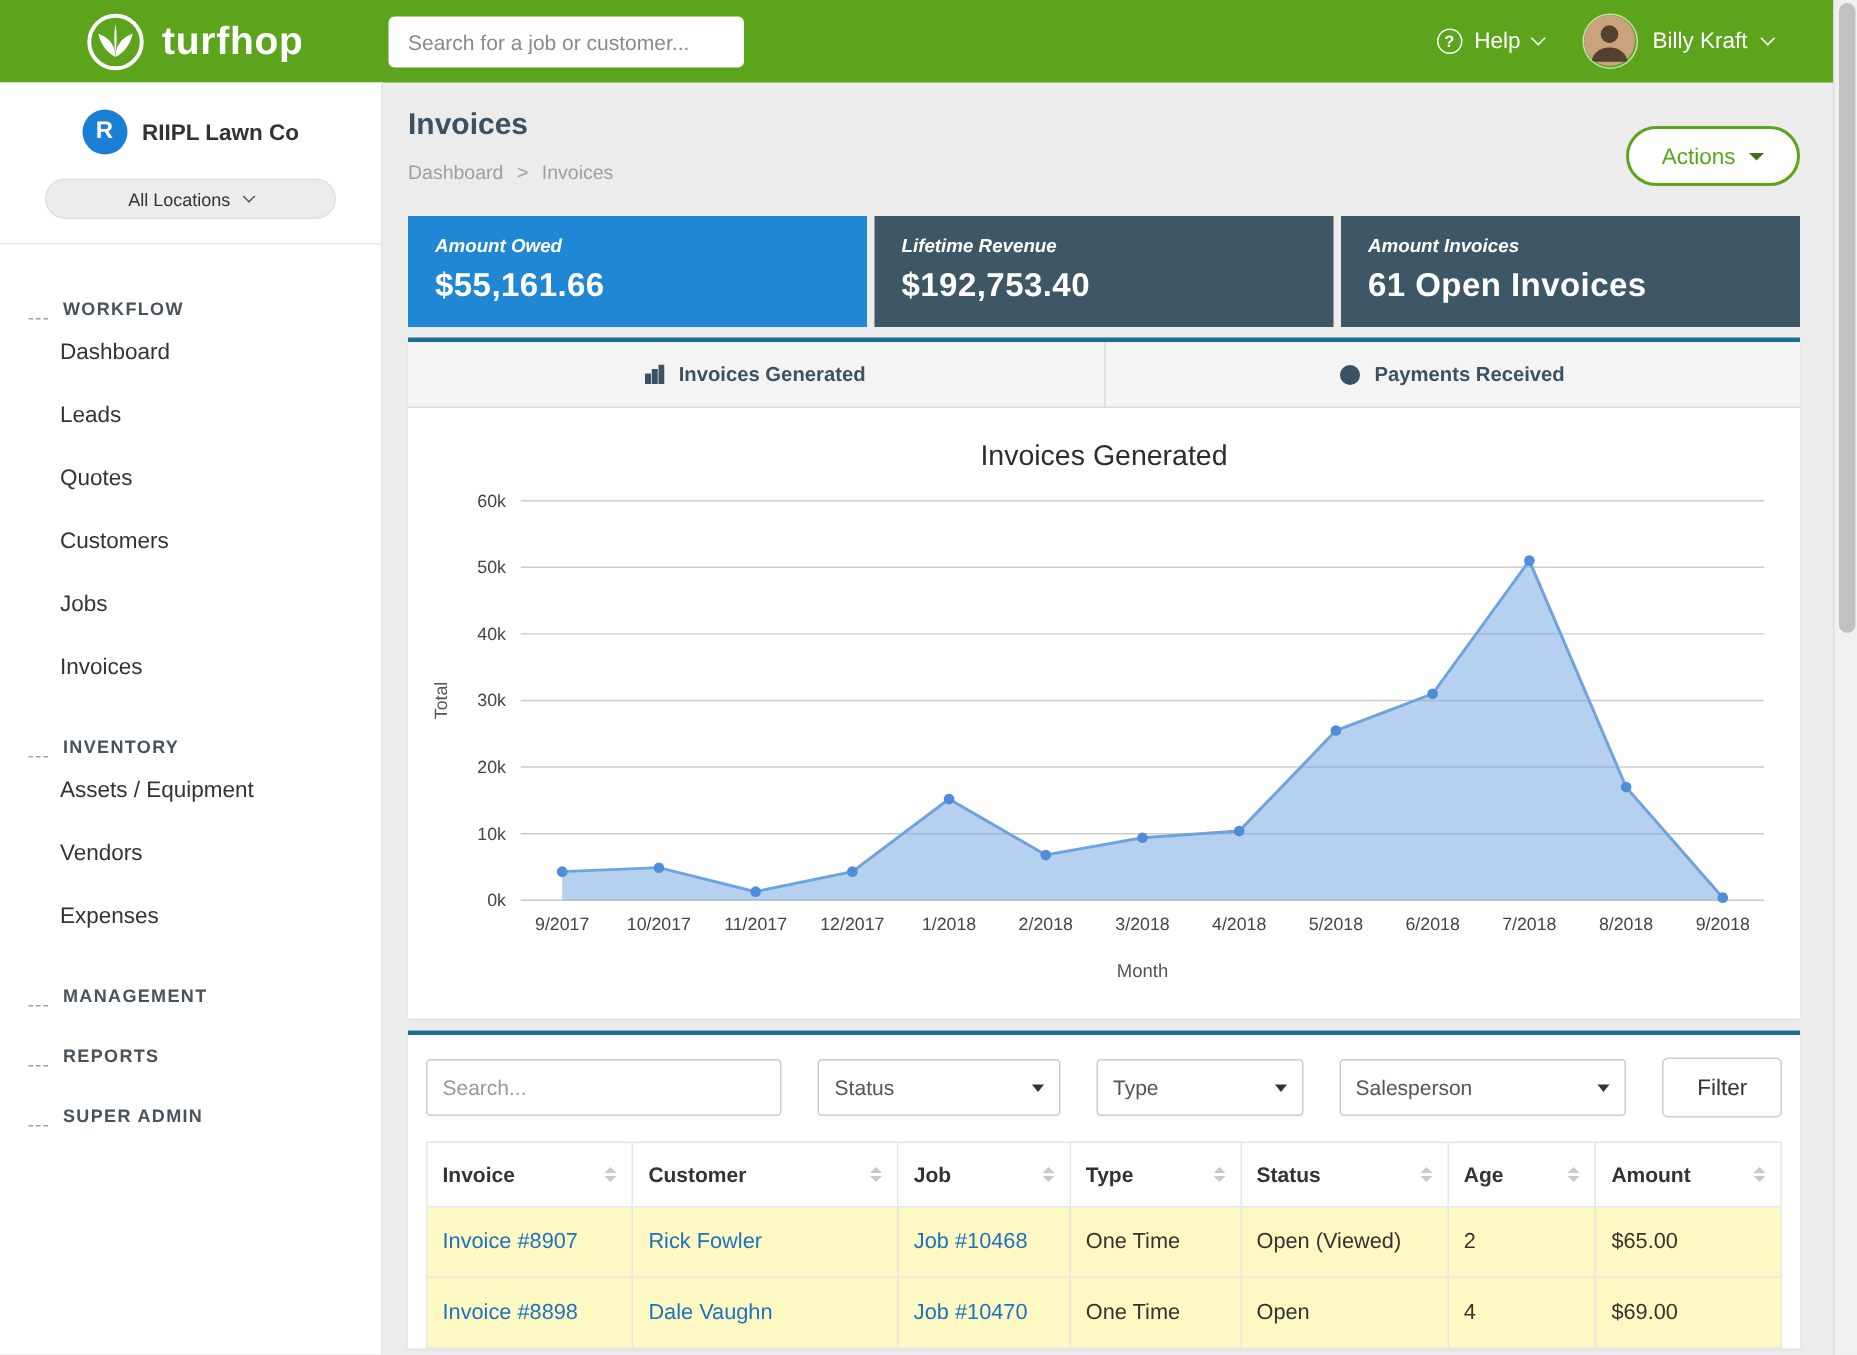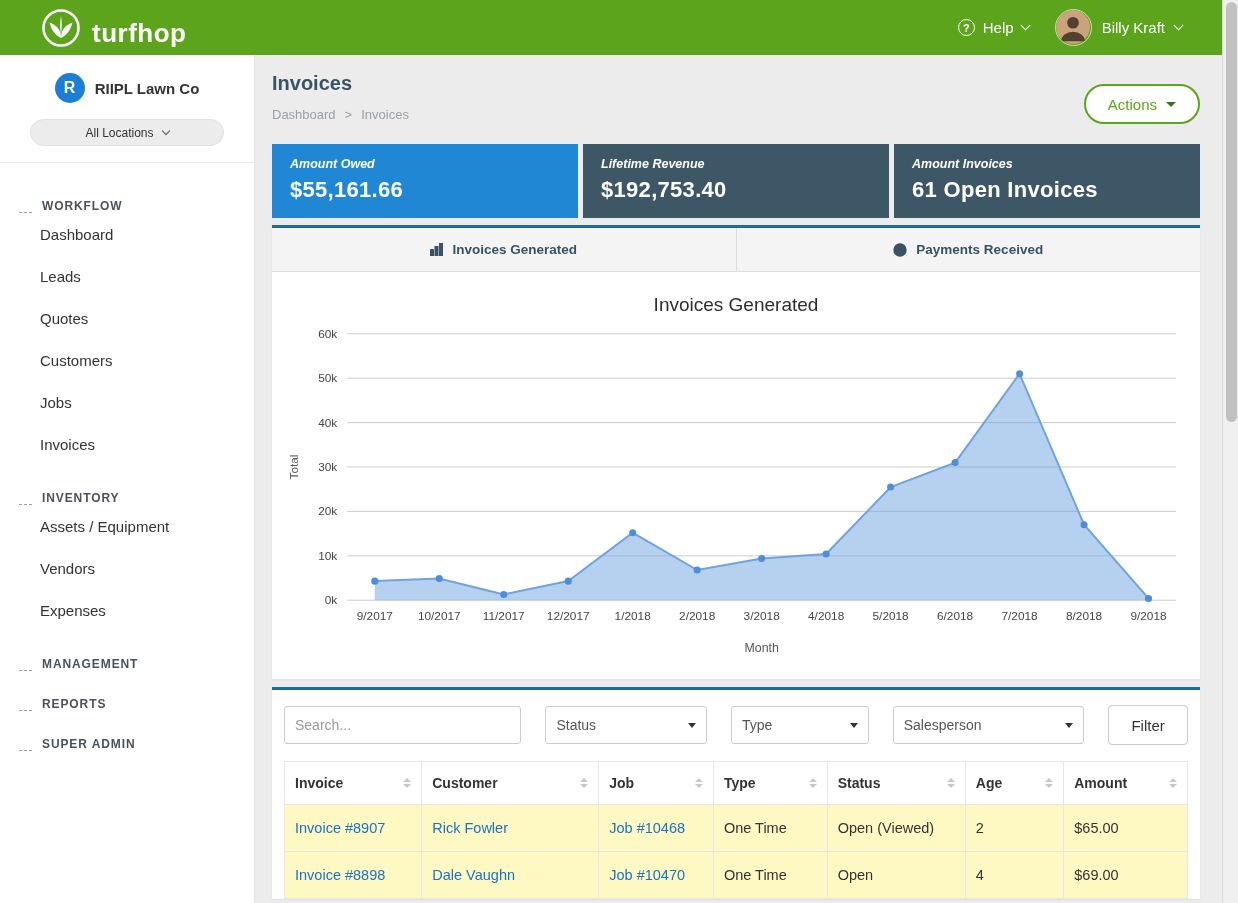--- a/index.html
+++ b/index.html
@@ -2,21 +2,21 @@
 <html><head>
 <meta charset="utf-8">
 <style>
   * { margin:0; padding:0; box-sizing:border-box; }
   html,body { width:1238px; height:903px; overflow:hidden; }
   body { font-family:"Liberation Sans", sans-serif; background:#ececec; display:flex; }
   .page { width:1222px; display:flex; flex-direction:column; }
 
   
   .topbar { height:55px; background:#5ba41c; display:flex; align-items:center; flex-shrink:0; }
-  .brand { display:flex; align-items:flex-end; gap:10px; padding-left:40px; width:255px; }
+  .brand { display:flex; align-items:center; gap:10px; padding-left:56px; width:255px; }
   .brand-text { color:#fff; font-size:26px; font-weight:bold; letter-spacing:0.5px; }
   .top-search { margin-left:4px; width:237px; height:34px; border:1px solid #fff; border-radius:4px;
     padding:0 12px; font-size:14px; color:#333; outline:none; font-family:"Liberation Sans",sans-serif; }
   .top-search::placeholder { color:#8a8a8a; }
   .top-right { margin-left:auto; display:flex; align-items:center; gap:26px; padding-right:40px; color:#fff; }
   .help-wrap { display:flex; align-items:center; gap:8px; cursor:pointer; font-size:15px; }
   .q-circle { width:17px; height:17px; border:1.4px solid #fff; border-radius:50%;
     display:inline-flex; align-items:center; justify-content:center; font-size:11px; font-weight:bold; }
   .chev { display:inline-block; width:7px; height:7px; border-right:1.7px solid currentColor;
     border-bottom:1.7px solid currentColor; transform:rotate(45deg); margin-top:-4px; }
@@ -106,20 +106,21 @@
       <span style="display:flex;">
         <svg width="42" height="42" viewBox="0 0 42 42">
           <circle cx="21" cy="21" r="17.5" fill="none" stroke="#fff" stroke-width="2.6"></circle>
           <path d="M21 31 C21 21 14 17 9.5 15.5 C11.5 23.5 15.5 28 21 31 Z" fill="#fff"></path>
           <path d="M21 31 C21 21 28 17 32.5 15.5 C30.5 23.5 26.5 28 21 31 Z" fill="#fff"></path>
           <path d="M21 28 C19.6 19 20.4 13.5 21 9 C21.6 13.5 22.4 19 21 28 Z" fill="#fff"></path>
         </svg>
       </span>
       <span class="brand-text">turfhop</span>
     </div>
+    <input class="top-search" type="text" placeholder="Search for a job or customer..." style="">
     <div class="top-right">
       <div class="help-wrap">
         <span class="q-circle">?</span>
         <span>Help</span>
         <span class="chev"></span>
       </div>
       <div class="user-wrap">
         <span class="avatar">
           <svg viewBox="0 0 36 36" width="34" height="34">
             <circle cx="18" cy="18" r="18" fill="#caa27c"></circle>

